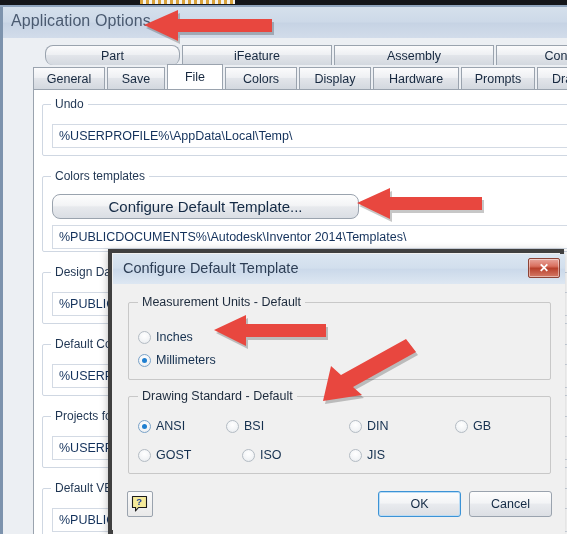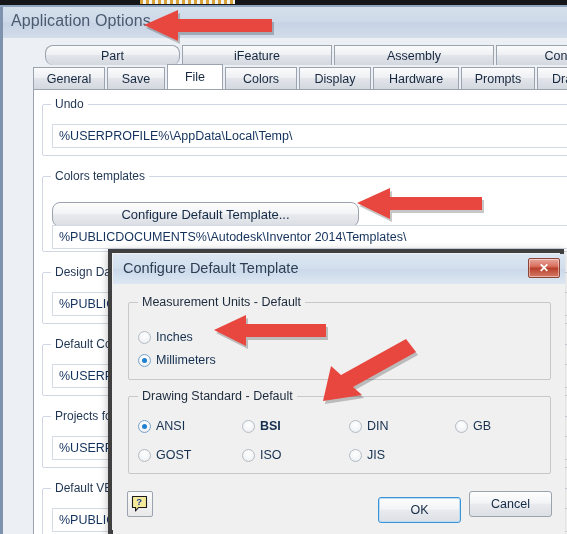--- a/index.html
+++ b/index.html
@@ -151,23 +151,22 @@
   }
   .btn-config {
     position: absolute;
     background: linear-gradient(to bottom, #fdfdfd 0%, #f3f4f6 45%, #e7e9ed 52%, #dadee4 100%);
     border: 1px solid #9aa3ae;
     border-radius: 8px;
     box-sizing: border-box;
     display: flex;
     align-items: center;
     justify-content: center;
-    font-size: 13px;
+    font-size: 15px;
     color: #142a45;
-    margin-top: 8px;
   }
 
   
   .dialog {
     position: absolute;
     left: 108px; top: 249px;
     width: 456px; height: 285px;
     background: #f0f0f0;
     border: 4px solid #404040;
     box-shadow: 0 2px 8px rgba(0,0,0,0.28);
@@ -261,21 +260,20 @@
     box-sizing: border-box;
     display: flex;
     align-items: center;
     justify-content: center;
     font-size: 12.5px;
     color: #142a45;
   }
   .dbtn.focus {
     border: 1px solid #3c93d6;
     box-shadow: inset 0 0 0 1px #bcdcf4;
-    margin-top: 6px;
   }
   .helpbtn {
     position: absolute;
     left: 14px; top: 207px;
     width: 26px; height: 26px;
     background: linear-gradient(to bottom, #fafafa, #e9e9e9);
     border: 1px solid #9aa3ae;
     border-radius: 2px;
     box-sizing: border-box;
     display: flex;
@@ -383,21 +381,21 @@
       </div>
 
       <div class="dgroup" style="left:15px; top:112px; width:423px; height:78px;">
         <span class="dgroup-label">Drawing Standard - Default</span>
       </div>
 
       <div class="radio" style="left:25px; top:135px;">
         <span class="rdot on"></span>
         <span>ANSI</span>
       </div>
-      <div class="radio" style="left:129px; top:135px;font-weight:bold;">
+      <div class="radio" style="left:113px; top:135px;">
         <span class="rdot"></span>
         <span>BSI</span>
       </div>
       <div class="radio" style="left:236px; top:135px;">
         <span class="rdot"></span>
         <span>DIN</span>
       </div>
       <div class="radio" style="left:342px; top:135px;">
         <span class="rdot"></span>
         <span>GB</span>

